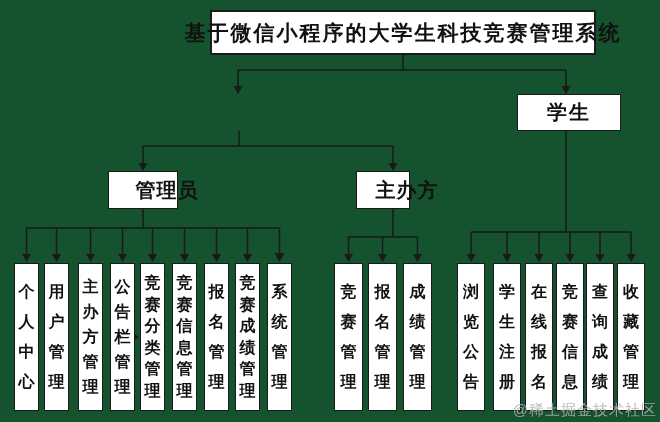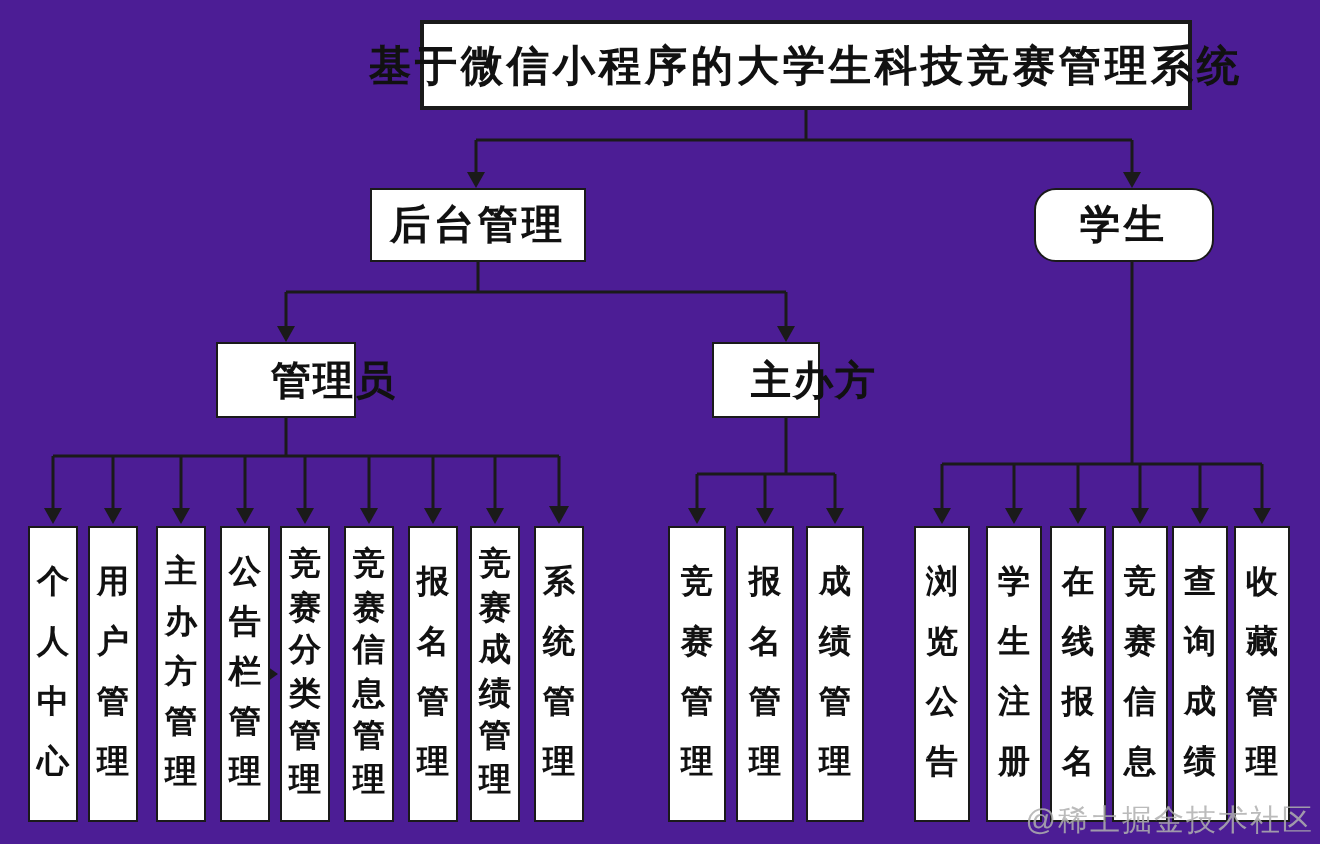--- a/index.html
+++ b/index.html
@@ -1,20 +1,20 @@
 <!DOCTYPE html>
 <html><head>
 <meta charset="utf-8">
 <style>
   html, body { margin: 0; padding: 0; background: #ffffff; }
   #stage {
     position: relative;
     width: 660px;
     height: 422px;
-    background: #4c1d95;
+    background: #14532d;
     font-family: "Liberation Serif", "DejaVu Serif", serif;
     color: #111111;
     overflow: hidden;
   }
   #wires { position: absolute; left: 0; top: 0; width: 660px; height: 422px; }
   .box {
     position: absolute;
     border: 1.5px solid #1a1a1a;
     background: #ffffff;
     display: flex;
@@ -106,22 +106,21 @@
       <polygon points="565.5,254 574.5,254 570,262"></polygon>
       <polygon points="595.5,254 604.5,254 600,262"></polygon>
       <polygon points="626.5,254 635.5,254 631,262"></polygon>
 
       <polygon points="132,332 132,342 139,337"></polygon>
     </g>
   </svg>
 
   <div class="box title" style="left:210px; top:10px; width:386px; height:45px;">基于微信小程序的大学生科技竞赛管理系统</div>
 
-  <div class="box lvl2" style="left:185px; top:94px; width:108px; height:37px;">后台管理</div>
-  <div class="box lvl2" style="left:517px; top:94px; width:90px; height:37px;border-radius:11px;">学生</div>
+  <div class="box lvl2" style="left:517px; top:94px; width:104px; height:37px;">学生</div>
 
   <div class="box lvl3" style="left:108px; top:171px; width:70px; height:38px;">管理员</div>
   <div class="box lvl3" style="left:356px; top:171px; width:54px; height:38px;">主办方</div>
 
   <div class="leaf" style="left:14px;  width:25px;">
       <span>个</span>
       <span>人</span>
       <span>中</span>
       <span>心</span>
     </div>

